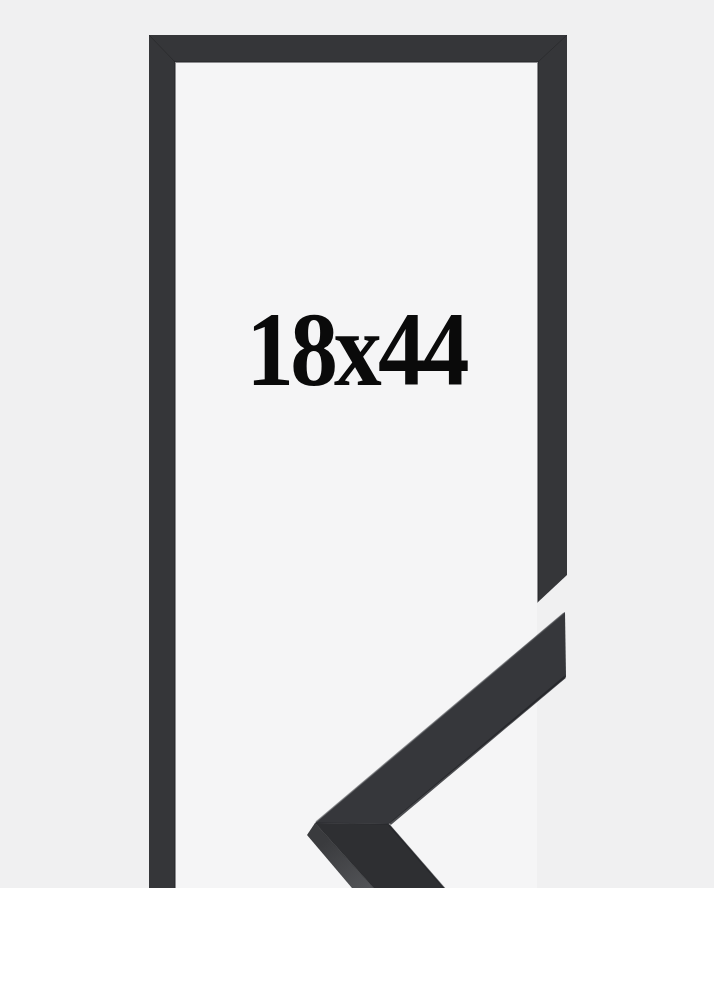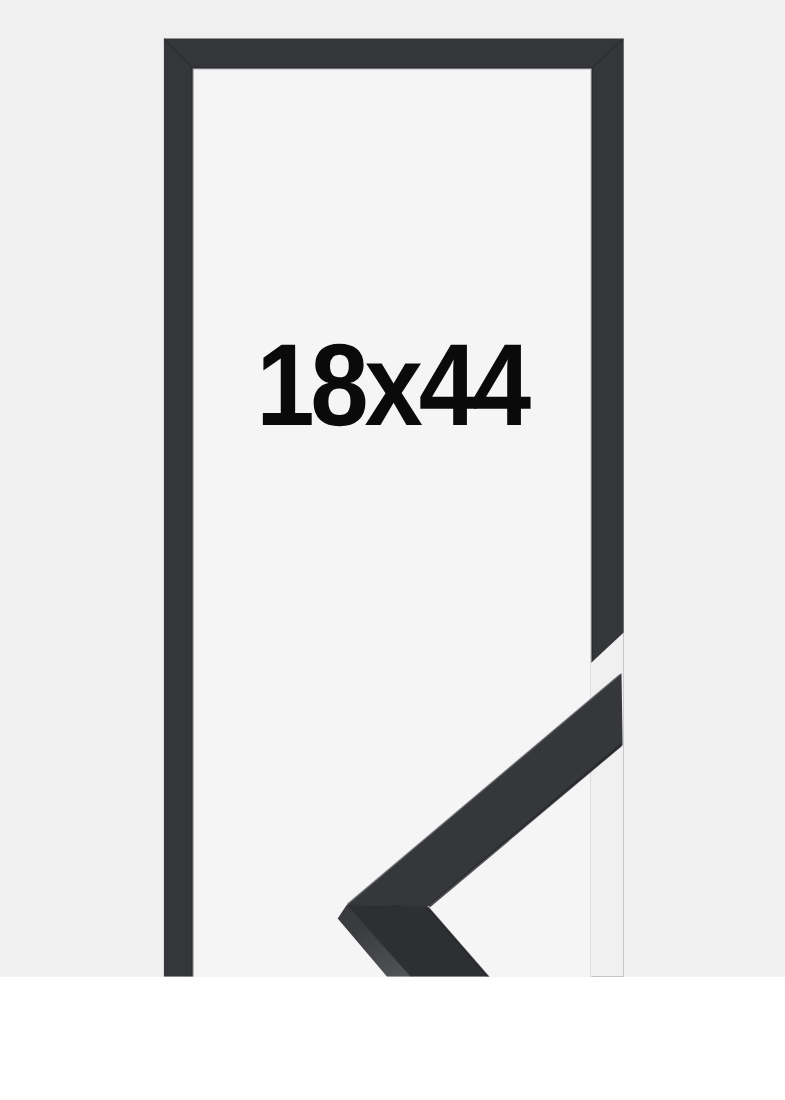--- a/index.html
+++ b/index.html
@@ -5,21 +5,21 @@
   html, body {
     margin: 0;
     padding: 0;
   }
   .stage {
     position: relative;
     width: 714px;
     height: 888px;
     overflow: hidden;
     background: #f0f0f1;
-    font-family: Liberation Sans, sans-serif;
+    font-family: Liberation Serif, serif;
   }
   .stage svg {
     position: absolute;
     left: 0;
     top: 0;
     display: block;
   }
   .size-label {
     position: absolute;
     left: 356px;

